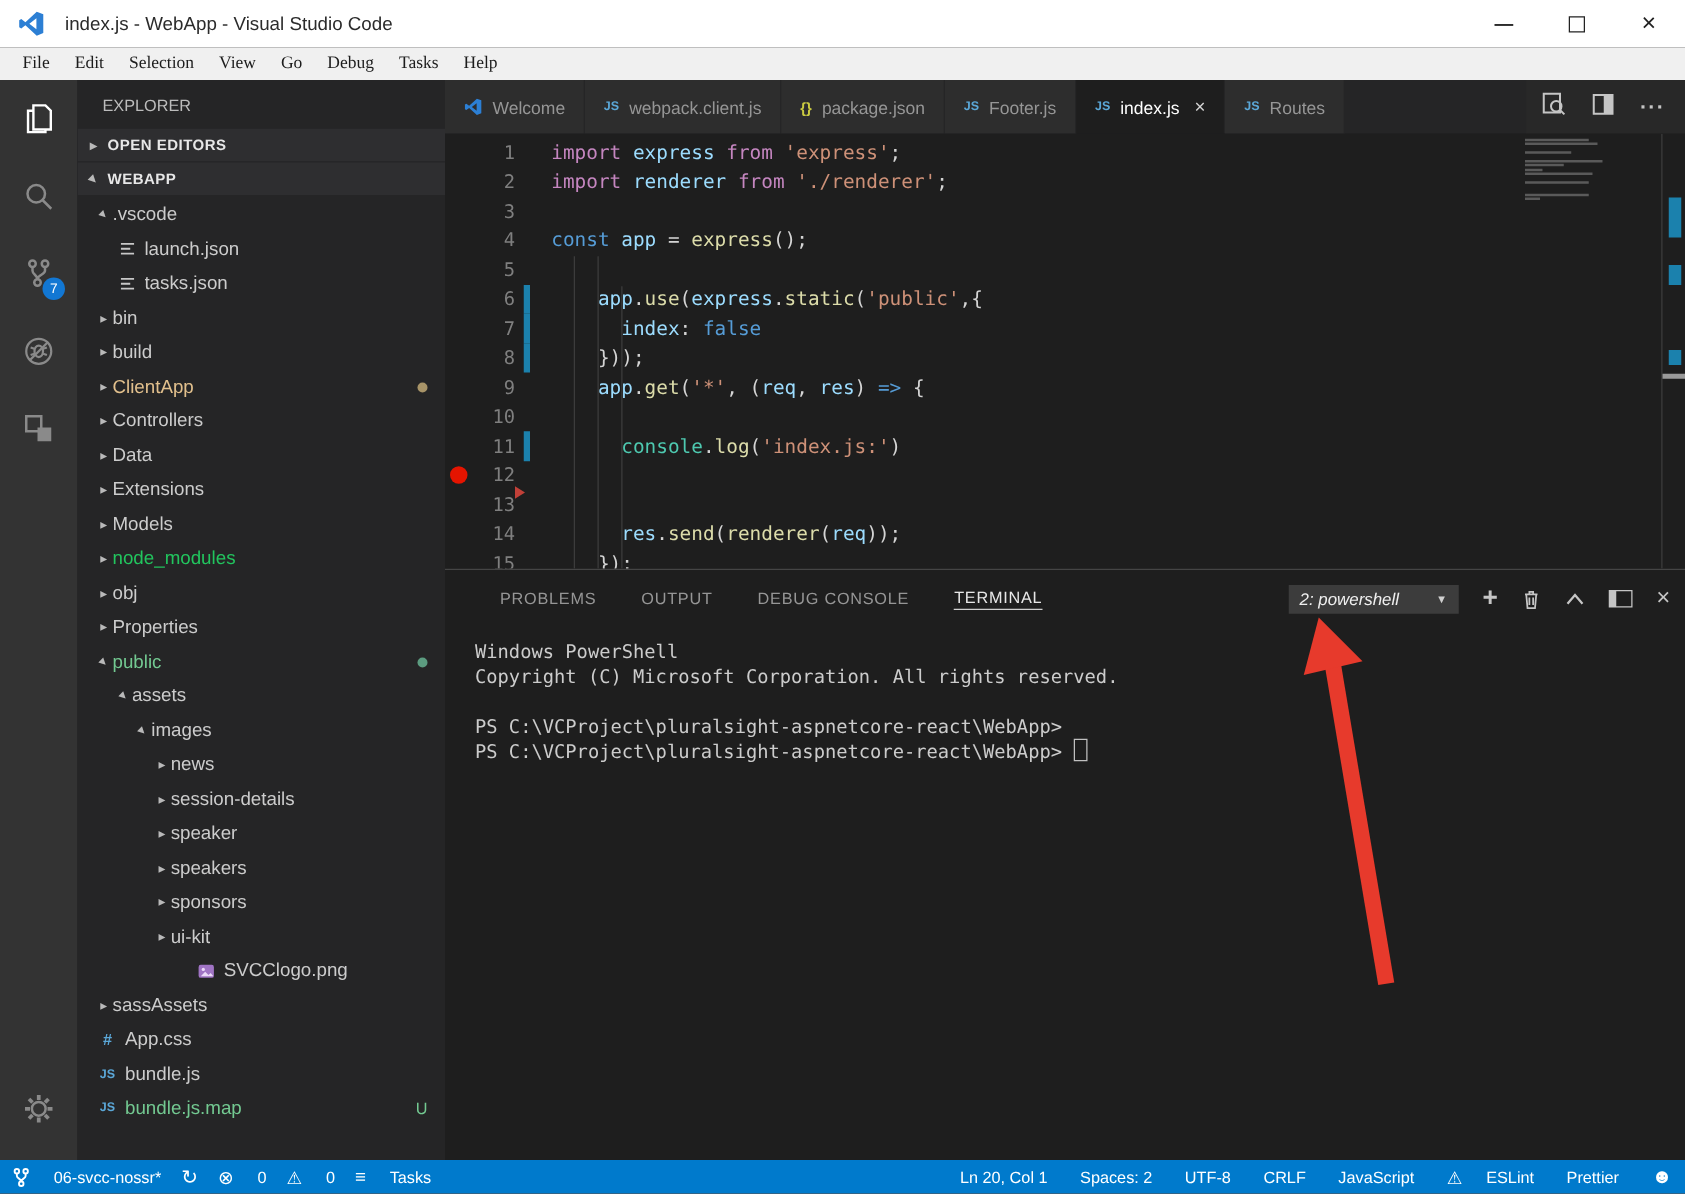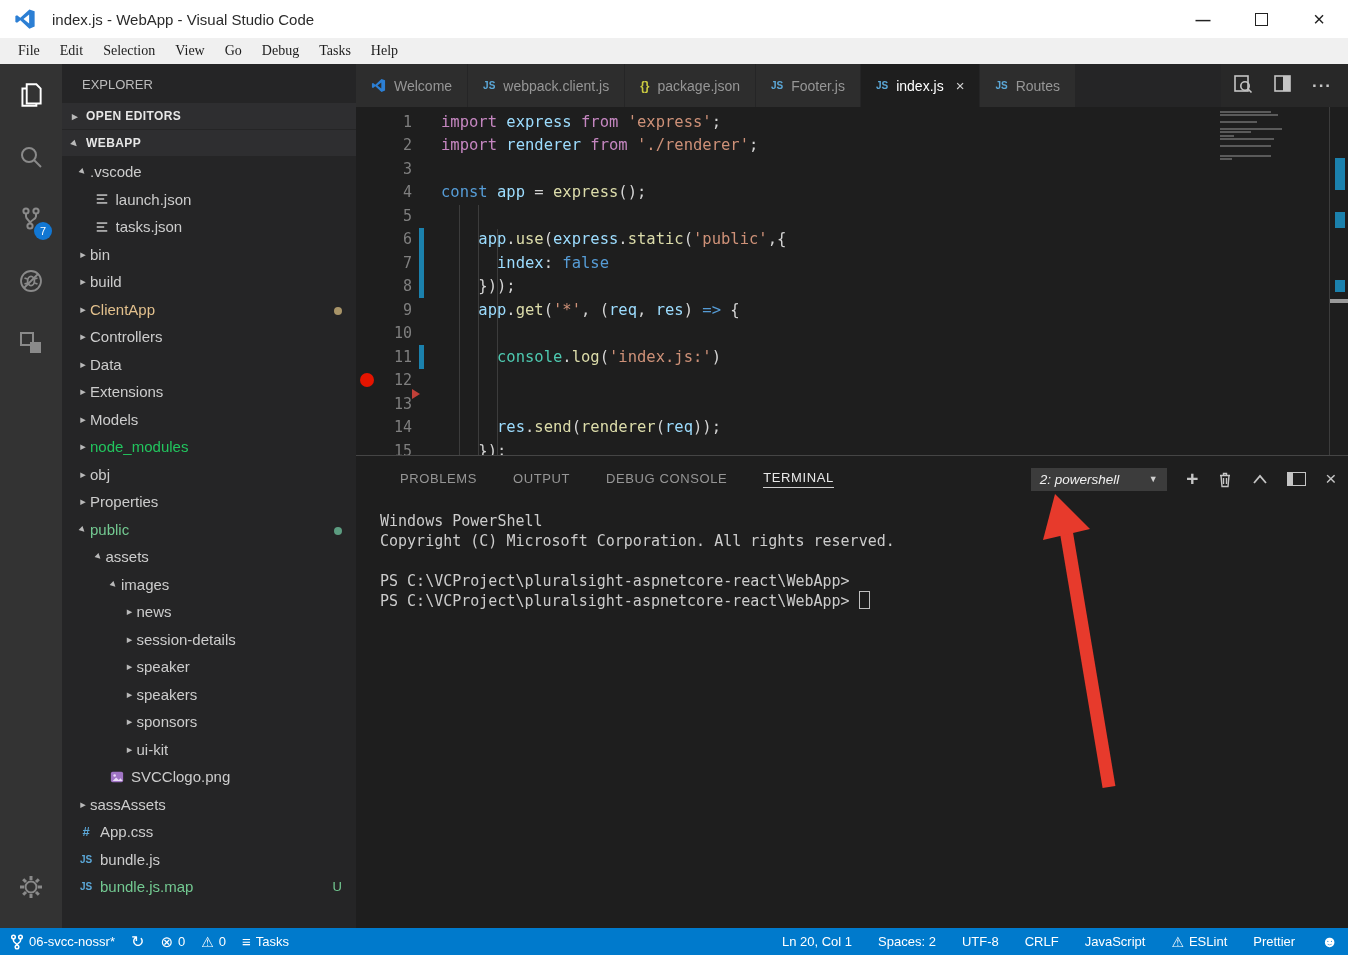--- a/index.html
+++ b/index.html
@@ -102,21 +102,21 @@
   .pc-plus{font-size:21px;font-weight:bold;}
   .pc-square i{display:block;width:12px;height:12px;border:1.5px solid #c5c5c5;border-left-width:6px;}
   .pc-close{font-size:19px;}
   .terminal{padding:9px 0 0 24px;font-family:"DejaVu Sans Mono",monospace;font-size:15px;
             line-height:20px;color:#cccccc;white-space:pre;}
   .cursor-box{display:inline-block;width:9px;height:16px;border:1px solid #c0c0c0;vertical-align:-3px;}
 
   
   .statusbar{position:absolute;left:0;right:0;bottom:0;height:27px;background:#007acc;color:#ffffff;
              display:flex;align-items:center;font-size:13px;padding:0 10px;}
-  .sb-item{display:flex;align-items:center;gap:5px;margin-right:16px;}
+  .sb-item{display:flex;align-items:center;gap:19px;margin-right:16px;}
   .sb-right{margin-left:auto;display:flex;align-items:center;}
   .sb-right .sb-item{margin-right:0;margin-left:26px;}
   .sb-ic{font-size:14px;display:inline-flex;align-items:center;}
   .sb-ic svg{stroke:#fff;}
 
   .arrow-overlay{position:absolute;inset:0;pointer-events:none;z-index:40;}
 </style>
 </head>
 <body>
 
@@ -315,21 +315,21 @@
             <span class="tlabel">speakers</span>
           </div>
           <div class="trow" style="padding-left: 60.5px;">
             <span class="chev">▸</span>
             <span class="tlabel">sponsors</span>
           </div>
           <div class="trow" style="padding-left: 60.5px;">
             <span class="chev">▸</span>
             <span class="tlabel">ui-kit</span>
           </div>
-          <div class="trow" style="padding-left: 45px;">
+          <div class="trow" style="padding-left: 93px;">
             <span class="ficon">
               <svg width="14" height="14" viewBox="0 0 16 16">
                 <rect x="1" y="2" width="14" height="12" rx="2" fill="#a074c4"></rect>
                 <circle cx="5.3" cy="6.3" r="1.5" fill="#ead9f7"></circle>
                 <path d="M3 12.5l4-4 3 3 2-2 2.5 3z" fill="#ead9f7"></path>
               </svg>
             </span>
             <span class="tlabel">SVCClogo.png</span>
           </div>
           <div class="trow" style="padding-left: 14px;">

